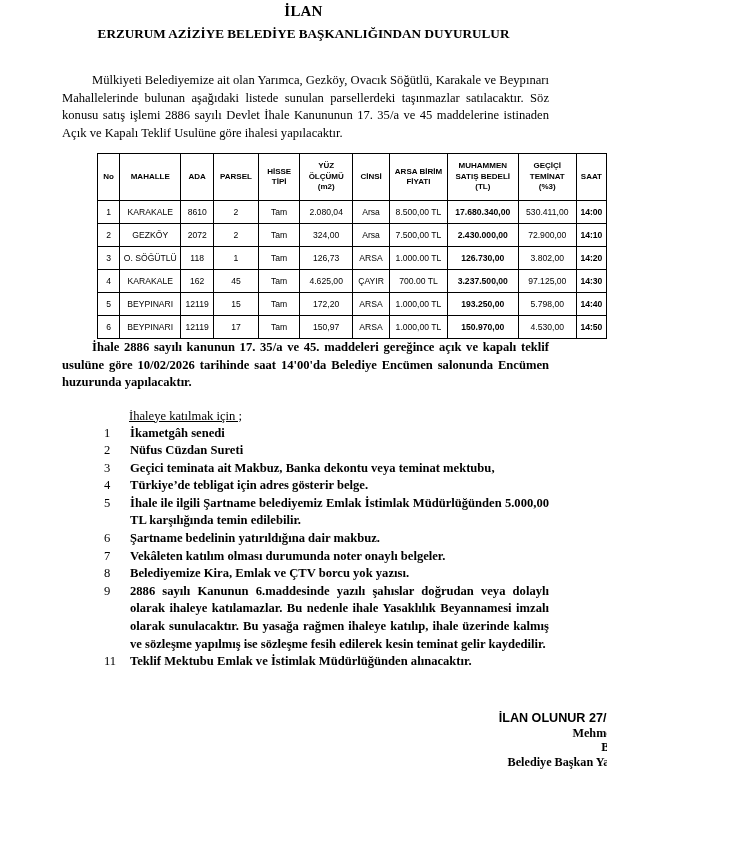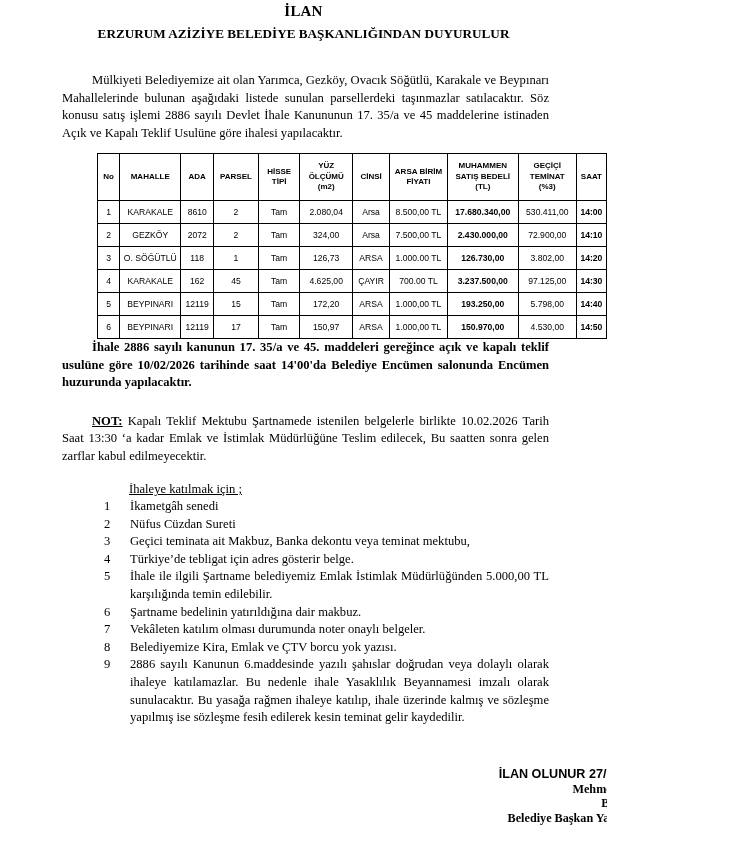--- a/index.html
+++ b/index.html
@@ -66,21 +66,21 @@
   .note-label { font-weight: bold; text-decoration: underline; }
 
   .list-heading {
     margin: 17px 8px 1px 129px;
     font-size: 12.6px;
     text-decoration: underline;
   }
   .req-list { margin: 0 58px 0 104px; }
   .req-item { display: flex; font-size: 12.6px; line-height: 17.6px; }
   .req-num { flex: 0 0 26px; }
-  .req-txt { flex: 1; text-align: justify; }
+  .req-txt { flex: 1; text-align: justify; font-weight: bold; }
 
   .footer {
     margin: 40px 0 0 418px;
     width: 234px;
     text-align: right;
   }
   .footer .f1 {
     font-family: "Liberation Sans", sans-serif;
     font-weight: bold;
     font-size: 12.6px;
@@ -208,21 +208,20 @@
           <td>1.000,00 TL</td>
           <td class="b">150.970,00</td>
           <td>4.530,00</td>
           <td class="b">14:50</td>
         </tr>
       </tbody>
   </table>
 
   <p class="para indent bold auction-para">İhale 2886 sayılı kanunun 17. 35/a ve 45. maddeleri gereğince açık ve kapalı teklif usulüne göre 10/02/2026 tarihinde saat 14'00'da Belediye Encümen salonunda Encümen huzurunda yapılacaktır.</p>
 
-  <p class="para indent note-para"><span class="note-label">NOT:</span><span> Kapalı Teklif Mektubu Şartnamede istenilen belgelerle birlikte 10.02.2026 Tarih Saat 13:30 ‘a kadar Emlak ve İstimlak Müdürlüğüne Teslim edilecek, Bu saatten sonra gelen zarflar kabul edilmeyecektir.</span></p>
 
   <div class="list-heading">İhaleye katılmak için ;</div>
 
   <div class="req-list">
       <div class="req-item">
         <div class="req-num">1</div>
         <div class="req-txt">İkametgâh senedi</div>
       </div>
       <div class="req-item">
         <div class="req-num">2</div>
@@ -248,20 +247,24 @@
         <div class="req-num">7</div>
         <div class="req-txt">Vekâleten katılım olması durumunda noter onaylı belgeler.</div>
       </div>
       <div class="req-item">
         <div class="req-num">8</div>
         <div class="req-txt">Belediyemize Kira, Emlak ve ÇTV borcu yok yazısı.</div>
       </div>
       <div class="req-item">
         <div class="req-num">9</div>
         <div class="req-txt">2886 sayılı Kanunun 6.maddesinde yazılı şahıslar doğrudan veya dolaylı olarak ihaleye katılamazlar. Bu nedenle ihale Yasaklılık Beyannamesi imzalı olarak sunulacaktır. Bu yasağa rağmen ihaleye katılıp, ihale üzerinde kalmış ve sözleşme yapılmış ise sözleşme fesih edilerek kesin teminat gelir kaydedilir.</div>
+      </div>
+      <div class="req-item">
+        <div class="req-num">11</div>
+        <div class="req-txt">Teklif Mektubu Emlak ve İstimlak Müdürlüğünden alınacaktır.</div>
       </div>
     </div>
 
   <div class="footer">
     <div class="f1">İLAN OLUNUR 27/01/2025</div>
     <div class="f2">Mehmet CEBE</div>
     <div class="f2">Başkan a.</div>
     <div class="f2">Belediye Başkan Yardımcısı</div>
   </div>
 

